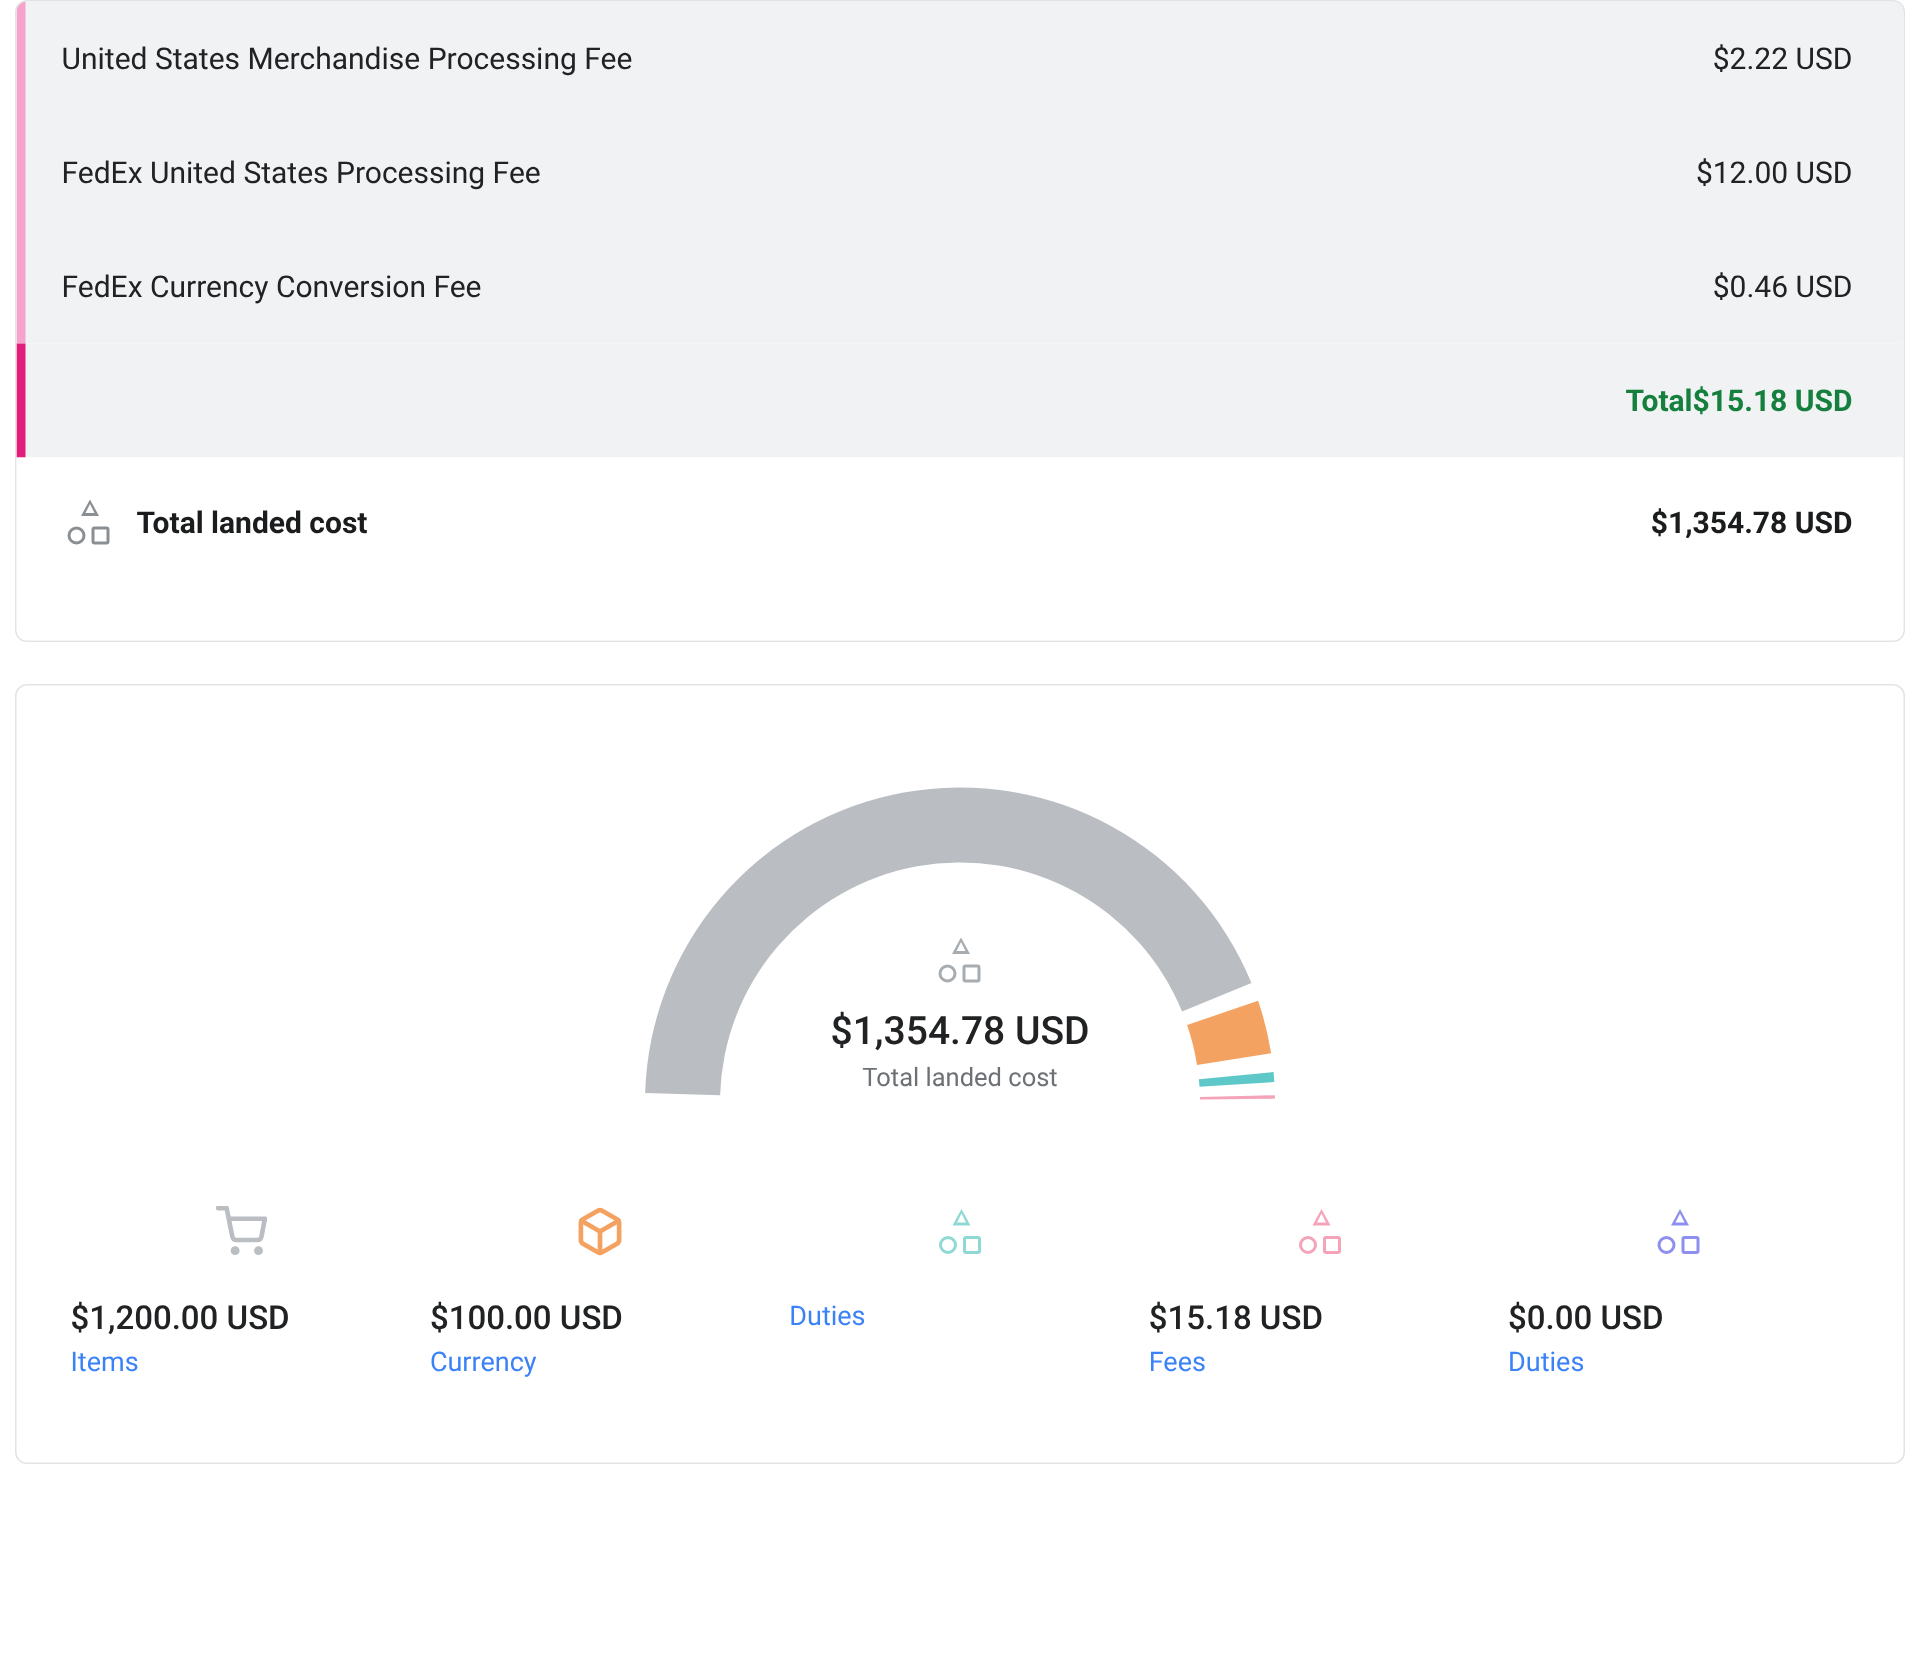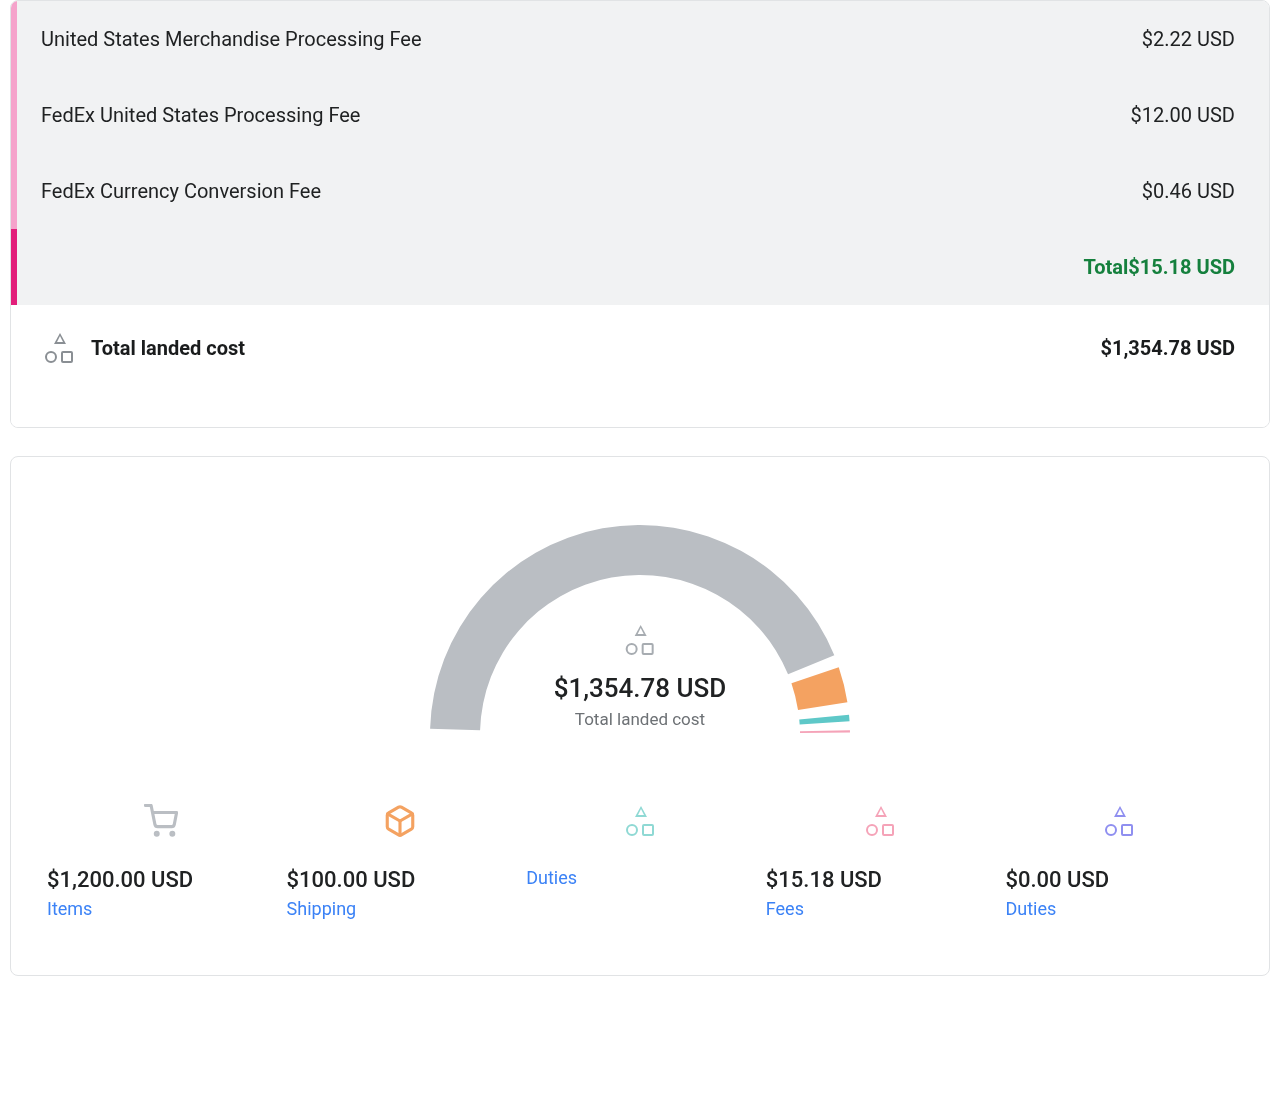--- a/index.html
+++ b/index.html
@@ -250,21 +250,21 @@
 
     <div class="bd-item">
       <div class="bd-icon">
         <svg width="34" height="34" viewBox="0 0 24 24" fill="none" stroke="#f4a261" stroke-width="2.2" stroke-linecap="round" stroke-linejoin="round">
           <path d="M21 16V8a2 2 0 0 0-1-1.73l-7-4a2 2 0 0 0-2 0l-7 4A2 2 0 0 0 3 8v8a2 2 0 0 0 1 1.73l7 4a2 2 0 0 0 2 0l7-4A2 2 0 0 0 21 16z"></path>
           <polyline points="3.27 6.96 12 12.01 20.73 6.96"></polyline>
           <line x1="12" y1="22.08" x2="12" y2="12"></line>
         </svg>
       </div>
       <div class="bd-amount">$100.00 USD</div>
-      <div class="bd-label">Shipping</div>
+      <div class="bd-label">Currency</div>
     </div>
 
     <div class="bd-item">
       <div class="bd-icon">
         <span class="shapes-icon" style="color:#8fd9d4">
           <span class="tri"></span>
             <span class="circ"></span>
             <span class="sq"></span>
         </span>
       </div>

